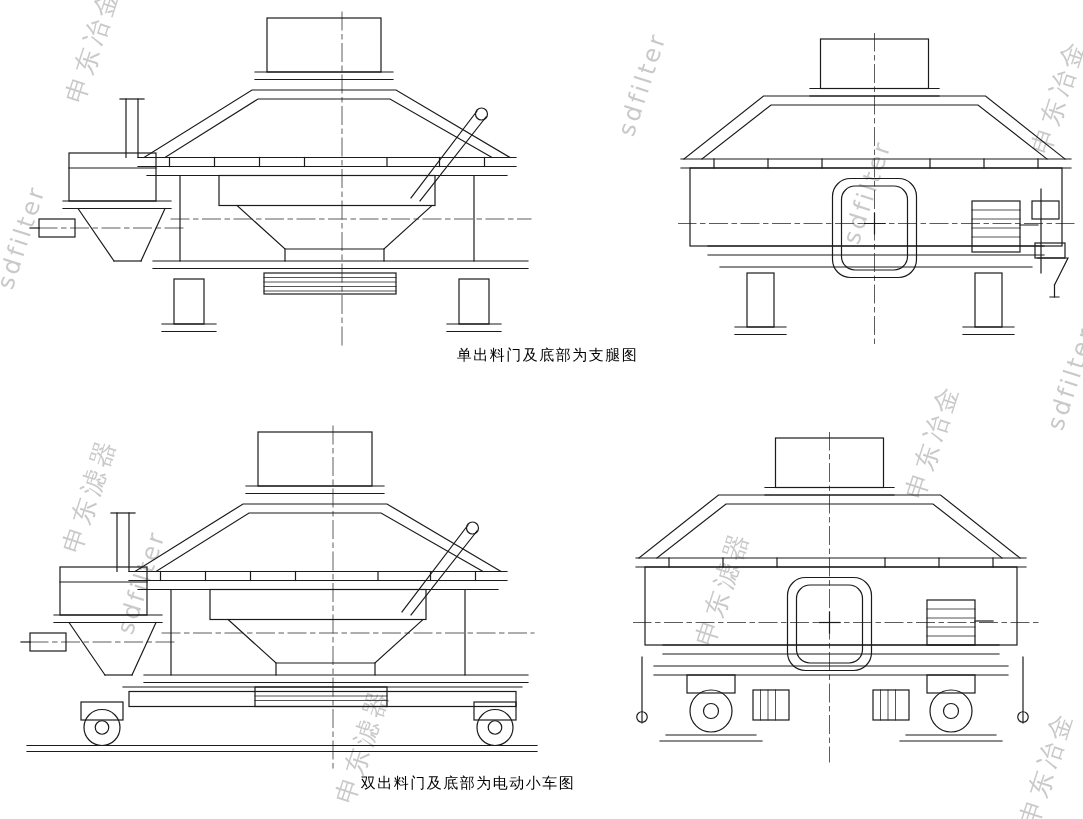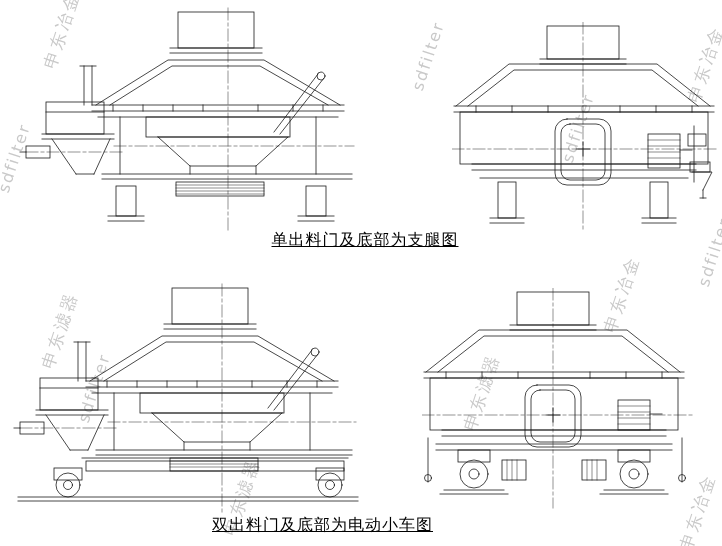--- a/index.html
+++ b/index.html
@@ -36,22 +36,22 @@
   }
   .drawing svg .cl { stroke:#4a4a4a; stroke-width:0.6; stroke-dasharray:12 3 3 3; }
   .drawing svg .thin { stroke-width:0.5; }
   #d1 { left:18px;  top:6px;   width:340px; height:230px; }
   #d2 { left:452px; top:22px;  width:265px; height:212px; }
   #d3 { left:12px;  top:282px; width:350px; height:235px; }
   #d4 { left:422px; top:288px; width:275px; height:222px; }
 
   
   .caption {
-    position:absolute; z-index:3; color:#000000; font-size:16px;
-    letter-spacing:1px; text-align:center; white-space:nowrap;text-decoration:underline;
+    position:absolute; z-index:3; color:#000000; font-size:10px;
+    letter-spacing:1px; text-align:center; white-space:nowrap;
   }
   #caption-top { left:270px; top:230px; width:190px; }
   #caption-bottom { left:212px; top:515px; width:200px; }
 </style>
 </head>
 <body>
 
 <div class="canvas">
 
   <span class="wm wm-1">申东冶金</span>

